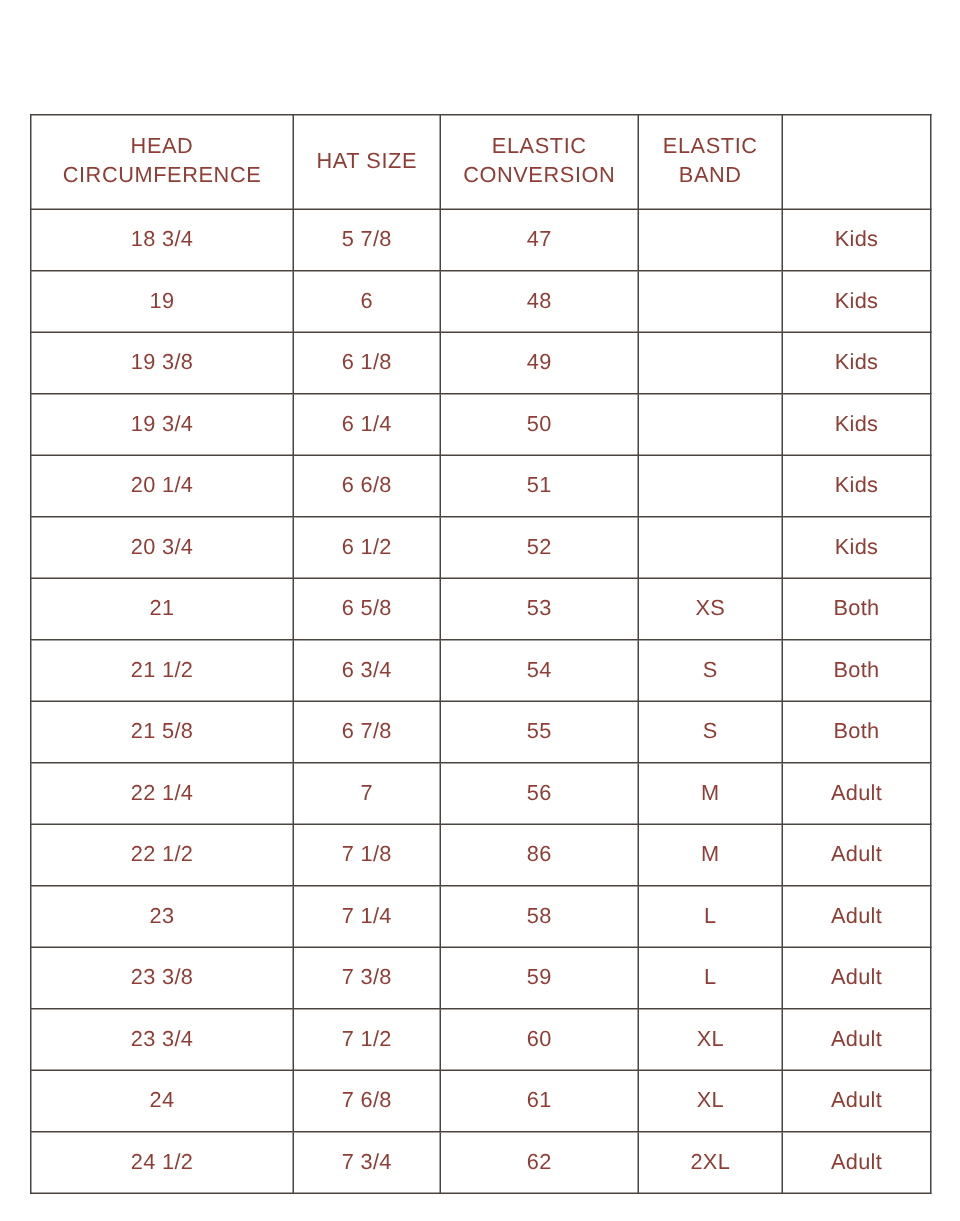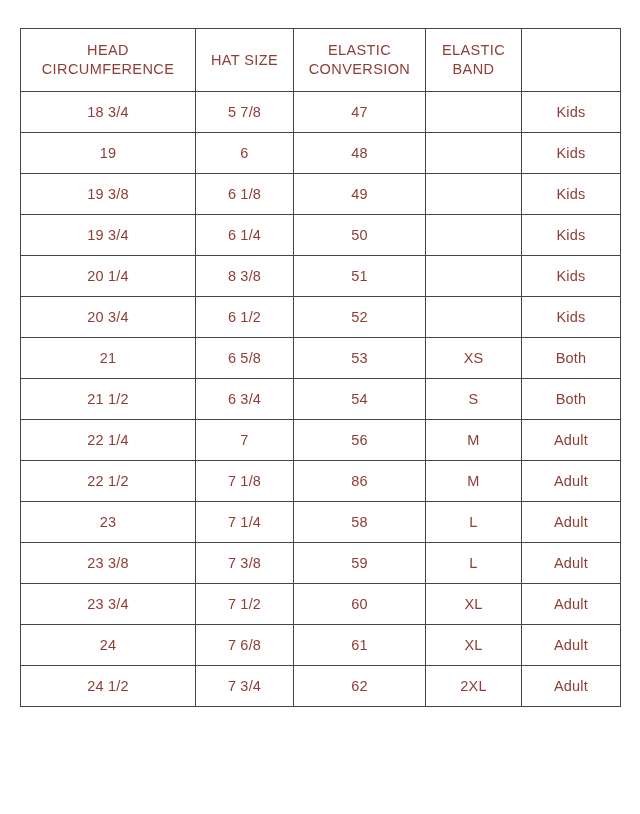--- a/index.html
+++ b/index.html
@@ -20,20 +20,21 @@
     top: 28px;
     width: 600px;
   }
 
   table.size-chart {
     width: 600px;
     border-collapse: collapse;
     table-layout: fixed;
     border: 1px solid #35302c;
     background: #ffffff;
+    margin-top: 48px;
   }
 
   table.size-chart col.c-head   { width: 175px; }
   table.size-chart col.c-hat    { width: 98px;  }
   table.size-chart col.c-metric { width: 132px; }
   table.size-chart col.c-elastic{ width: 96px;  }
   table.size-chart col.c-cat    { width: 99px;  }
 
   table.size-chart th,
   table.size-chart td {
@@ -120,21 +121,21 @@
         </tr>
         <tr>
           <td>19 3/4</td>
           <td>6 1/4</td>
           <td>50</td>
           <td></td>
           <td>Kids</td>
         </tr>
         <tr>
           <td>20 1/4</td>
-          <td>8 3/8</td>
+          <td>6 6/8</td>
           <td>51</td>
           <td></td>
           <td>Kids</td>
         </tr>
         <tr>
           <td>20 3/4</td>
           <td>6 1/2</td>
           <td>52</td>
           <td></td>
           <td>Kids</td>
@@ -147,20 +148,27 @@
           <td>Both</td>
         </tr>
         <tr>
           <td>21 1/2</td>
           <td>6 3/4</td>
           <td>54</td>
           <td>S</td>
           <td>Both</td>
         </tr>
         <tr>
+          <td>21 5/8</td>
+          <td>6 7/8</td>
+          <td>55</td>
+          <td>S</td>
+          <td>Both</td>
+        </tr>
+        <tr>
           <td>22 1/4</td>
           <td>7</td>
           <td>56</td>
           <td>M</td>
           <td>Adult</td>
         </tr>
         <tr>
           <td>22 1/2</td>
           <td>7 1/8</td>
           <td>86</td>

